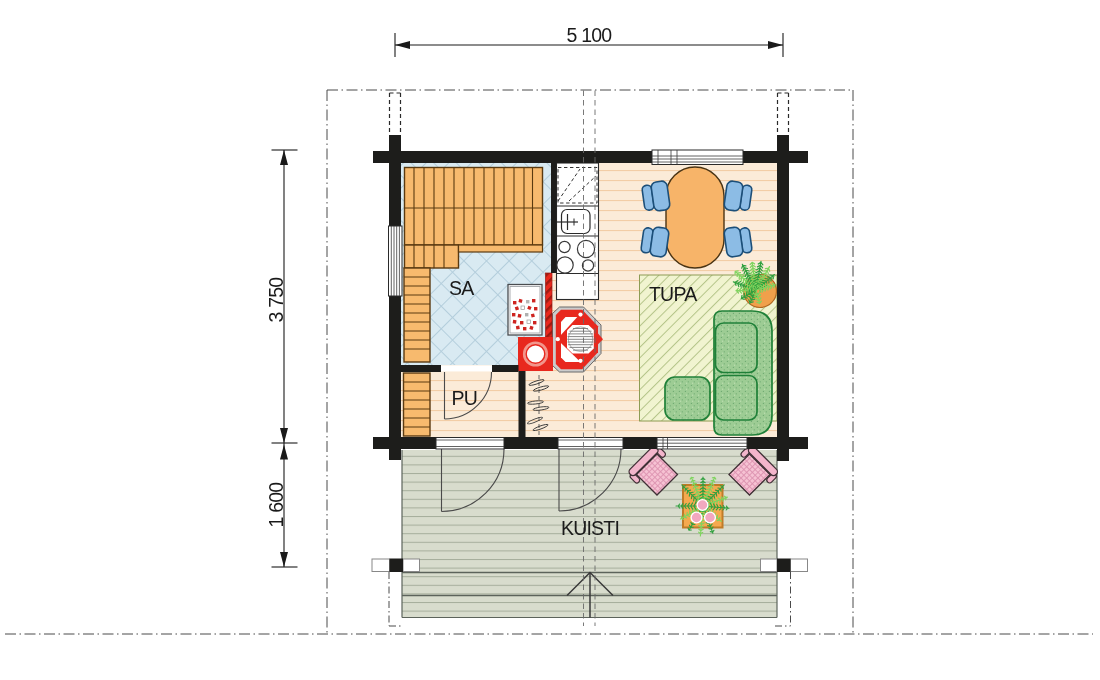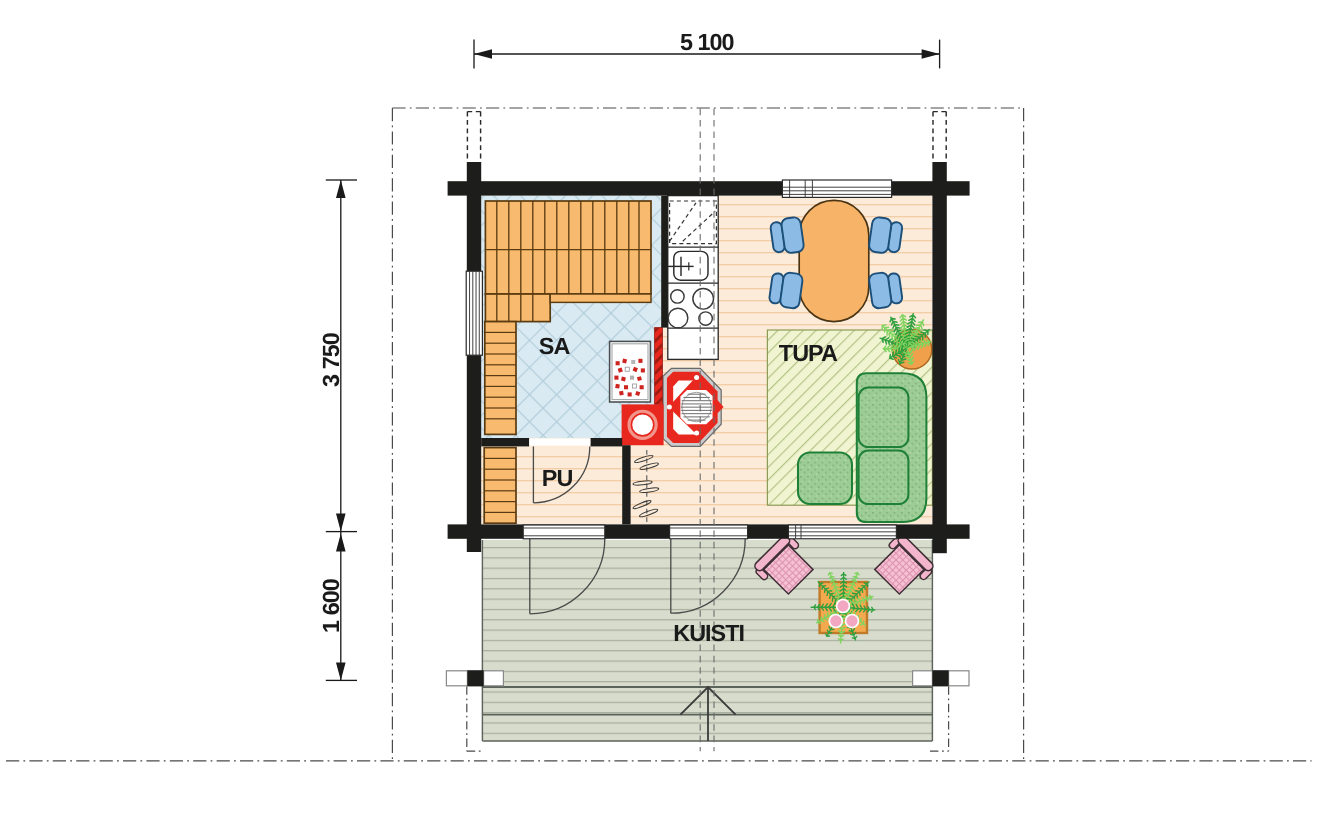--- a/index.html
+++ b/index.html
@@ -1,16 +1,16 @@
 <!DOCTYPE html>
 <html><head>
 <meta charset="utf-8">
 <style>
 html,body{margin:0;padding:0;background:#fff;}
-#page{width:1100px;height:680px;position:relative;font-family:"Liberation Sans",sans-serif;font-weight:bold;}
+#page{width:1100px;height:680px;position:relative;font-family:"Liberation Sans",sans-serif;}
 text{font-family:"Liberation Sans",sans-serif;fill:#1a1a1a;}
 </style>
 </head>
 <body>
 <div id="page">
 <svg width="1100" height="680" viewBox="0 0 1100 680">
 <defs>
   <pattern id="plank" patternUnits="userSpaceOnUse" width="12" height="10">
     <rect width="12" height="10" fill="#FBEBD8"></rect>
     <rect width="12" height="1.1" y="0" fill="#F2CDA6"></rect>

